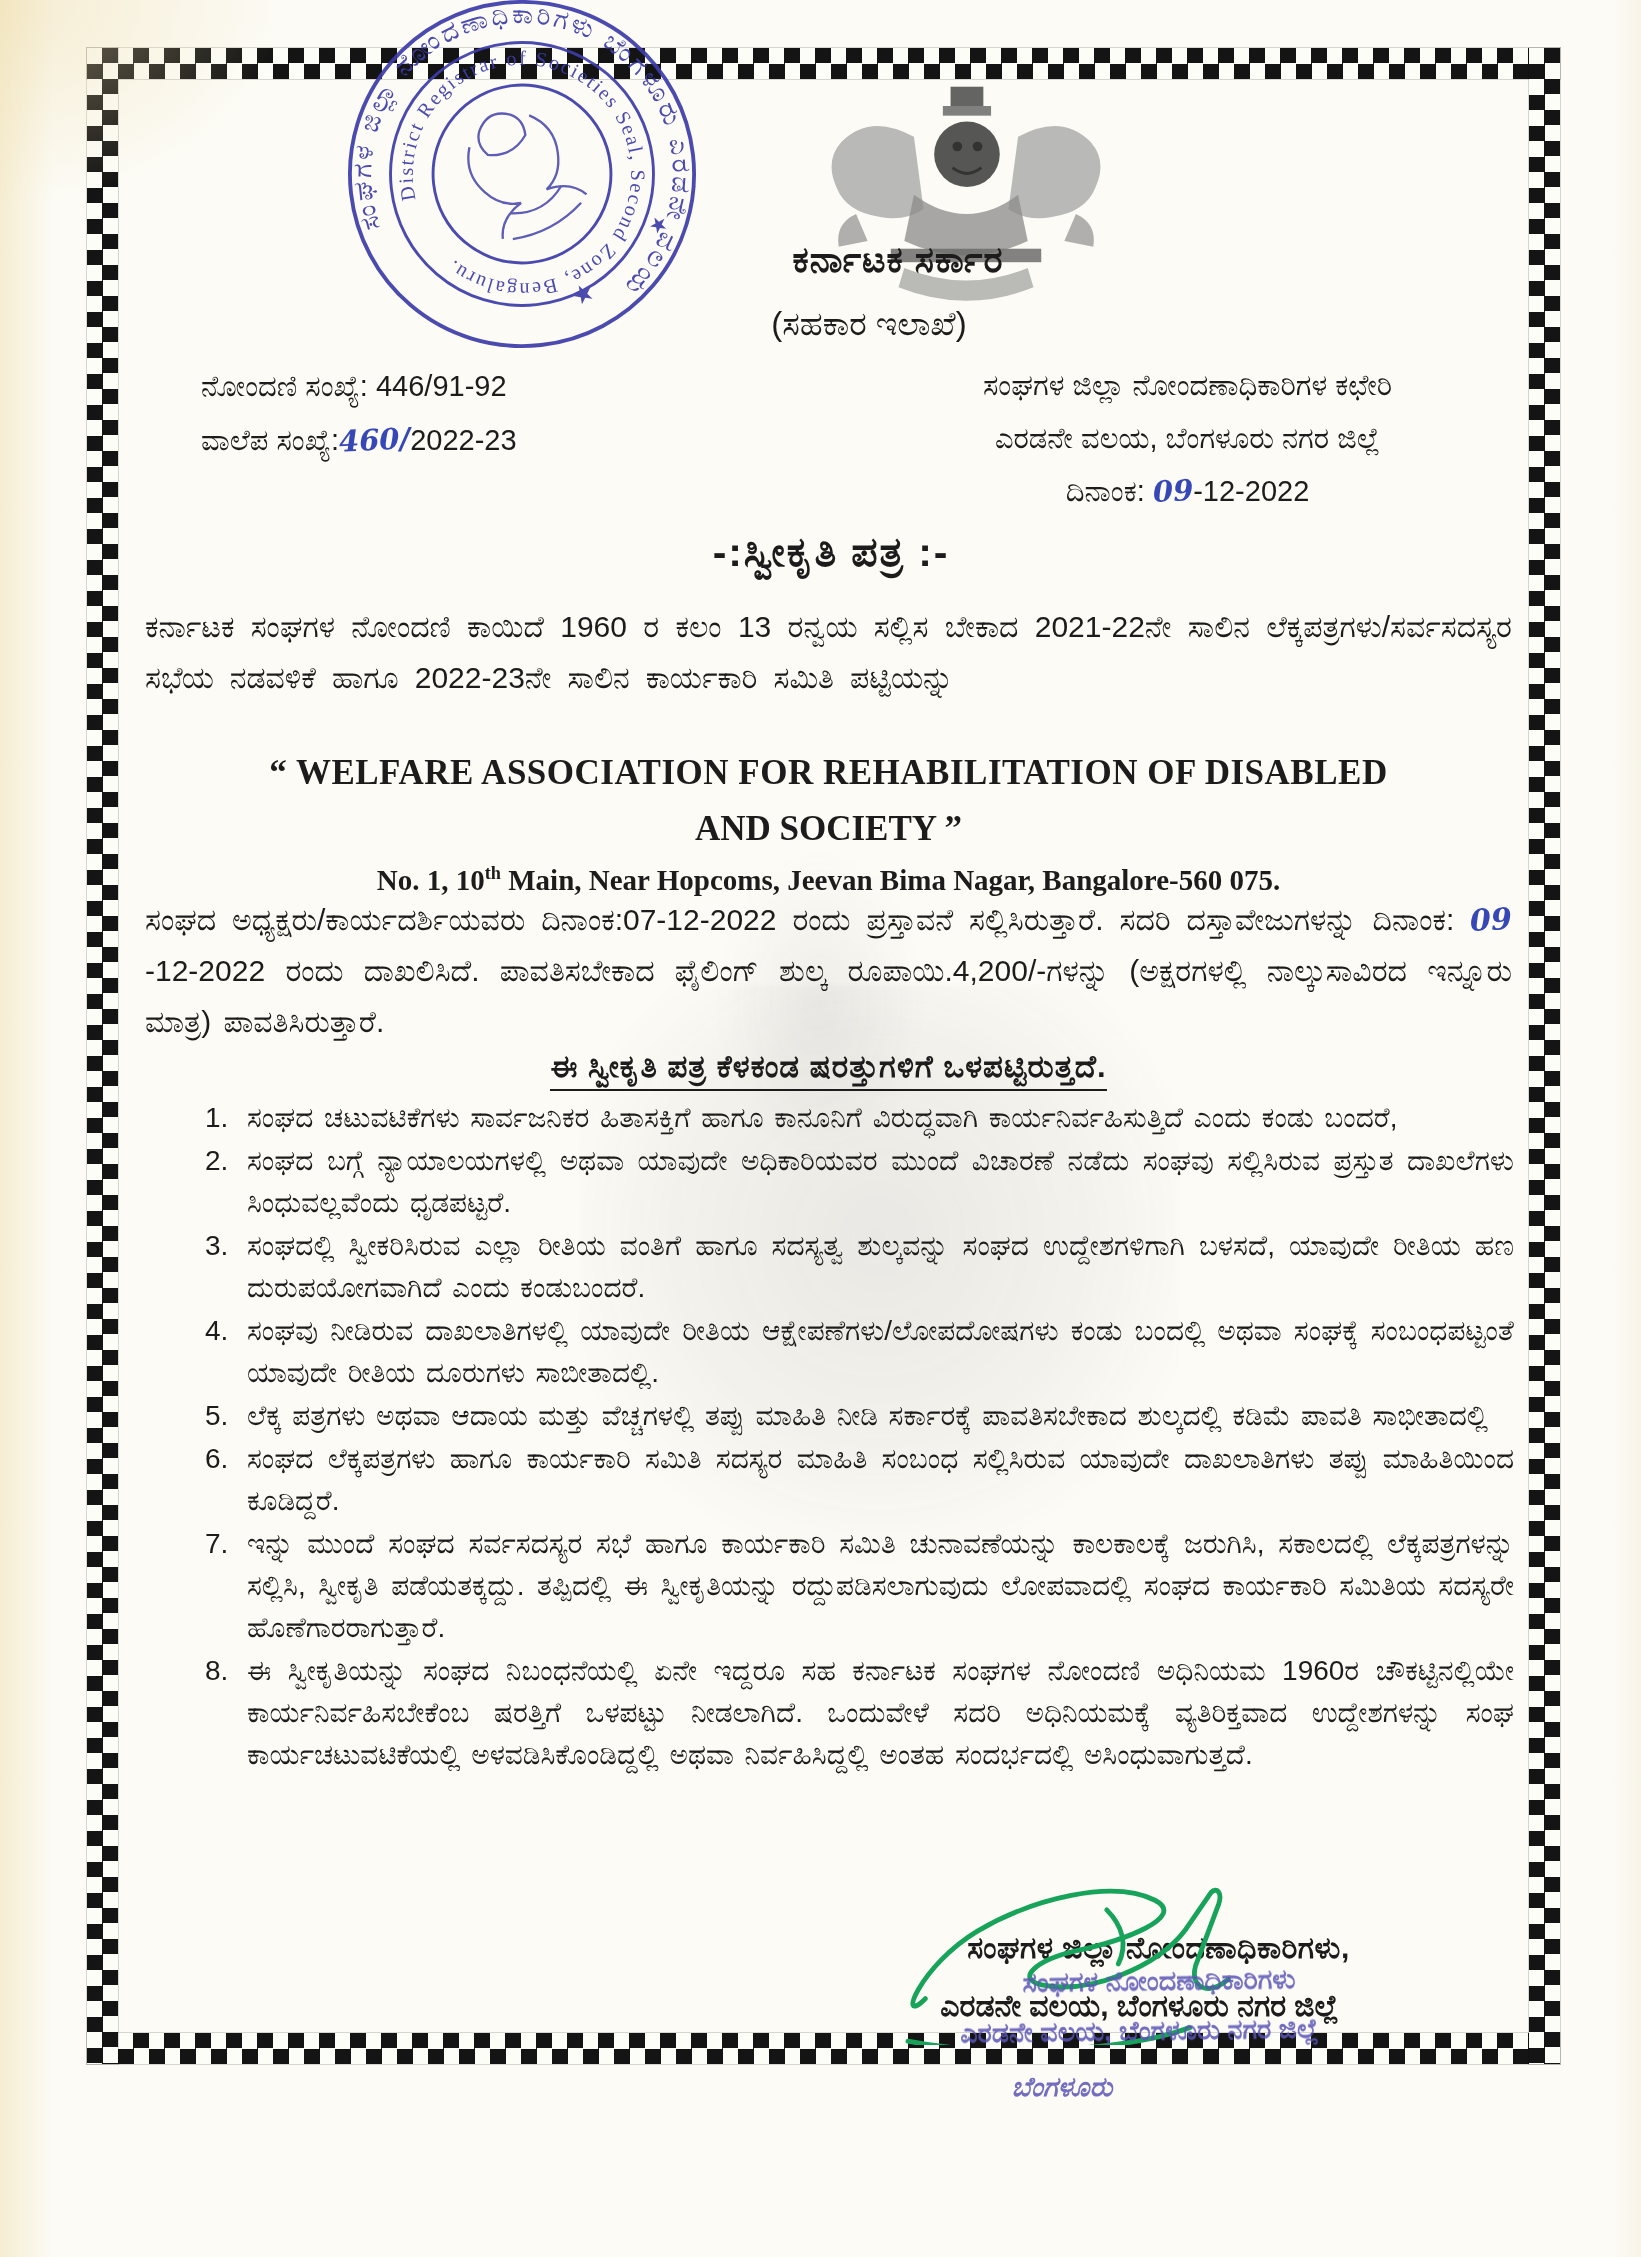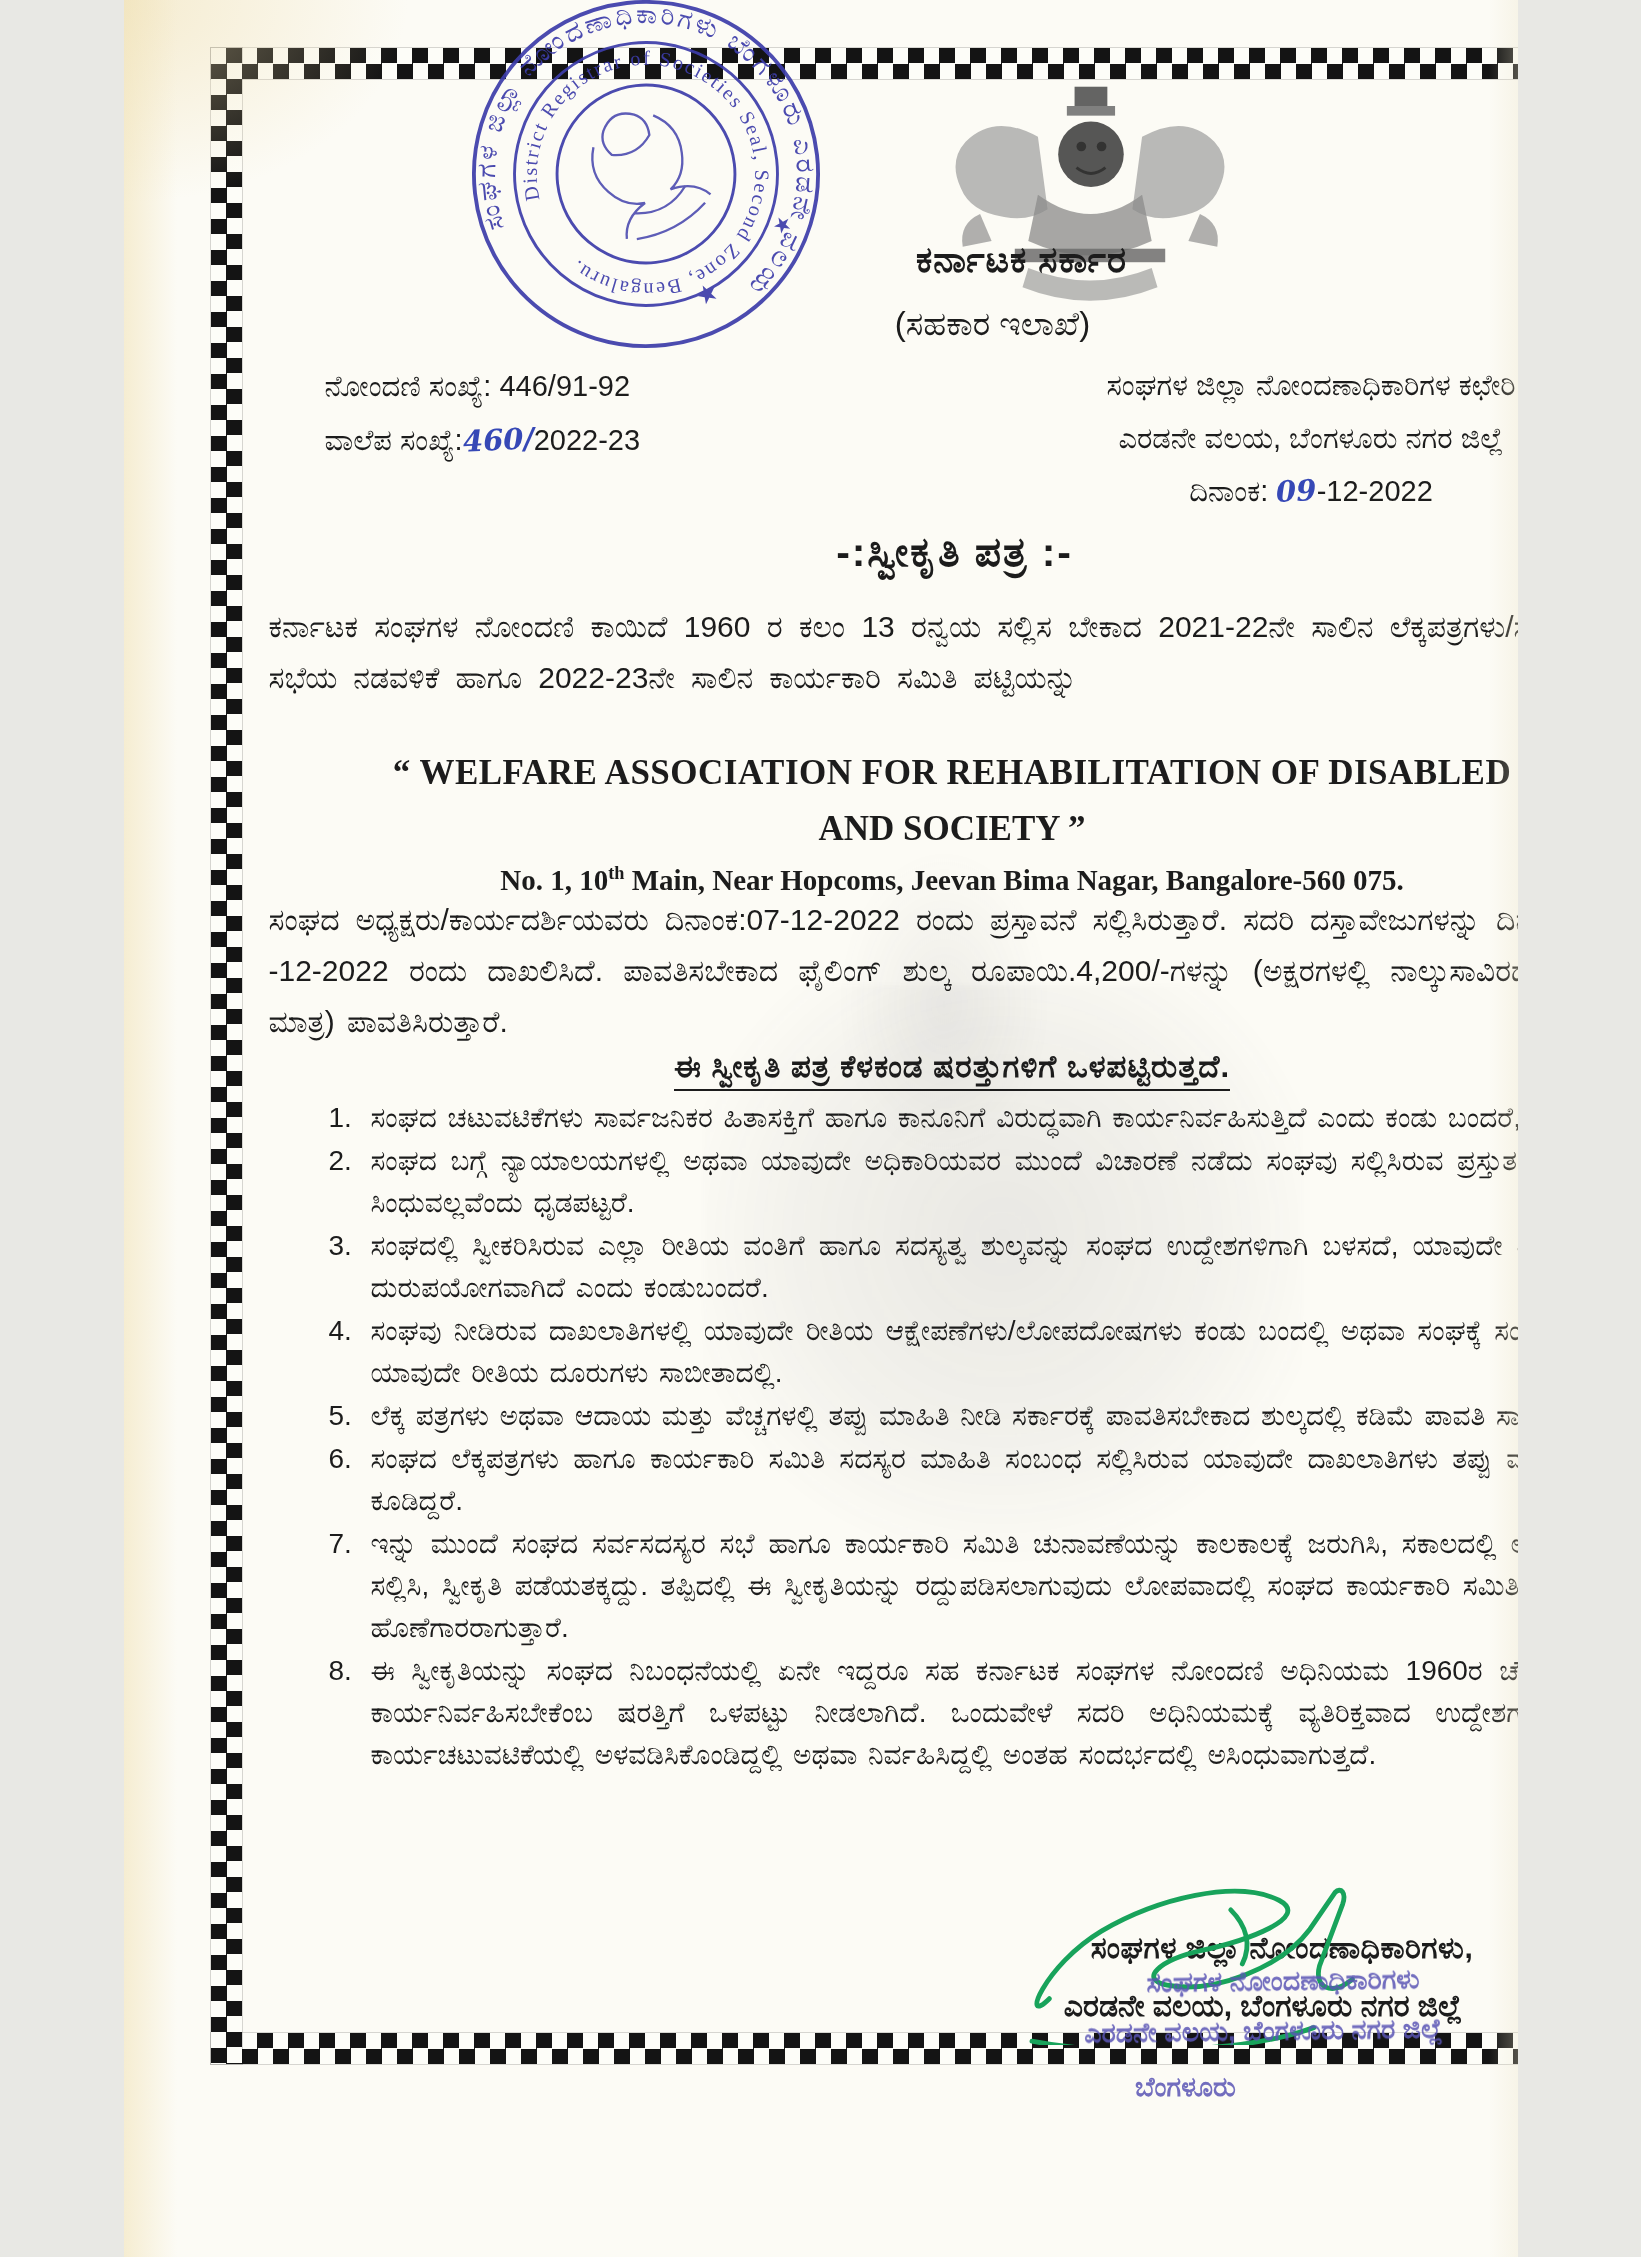--- a/index.html
+++ b/index.html
@@ -1,18 +1,18 @@
 <!DOCTYPE html>
 <html><head>
 <meta charset="utf-8">
 <style>
   html,body{margin:0;padding:0;background:#e8e8e4;}
   .page{
     position:relative;
-    width:1394px;height:2257px;
+    width:1641px;height:2257px;
     margin:0 auto;
     background:#fcfbf5;
     overflow:hidden;
     font-family:"Liberation Sans", sans-serif;
     color:#1c1c1c;
   }
   
   .page::before{
     content:"";position:absolute;inset:0;pointer-events:none;
     background:
@@ -75,21 +75,21 @@
   .cond-text{flex:1;text-align:justify;word-spacing:2.9px;}
 
   .sig-svg{left:869px;top:1852px;width:406px;height:193px;z-index:4;}
 
   .signoff1{left:830px;top:1931px;width:657px;font-size:30px;font-weight:bold;text-align:center;letter-spacing:0.5px;}
   .signoff2{left:811px;top:1989px;width:657px;font-size:30px;font-weight:bold;text-align:center;}
 
   .stamp{color:#5a55b5;opacity:.85;filter:blur(0.5px);font-weight:bold;z-index:6;}
   .stamp1{left:850px;top:1966px;width:618px;font-size:27px;text-align:center;transform:rotate(-.8deg);}
   .stamp2{left:811px;top:2016px;width:657px;font-size:27px;text-align:center;transform:rotate(-.8deg);}
-  .stamp3{left:869px;top:2072px;width:386px;font-size:27px;text-align:center;}
+  .stamp3{left:869px;top:2072px;width:386px;font-size:27px;text-align:center;font-style:italic;}
 
   .seal-svg{left:319px;top:-29px;width:406px;height:406px;z-index:4;opacity:.92;}
   .emblem-svg{left:798px;top:79px;width:336px;height:243px;z-index:1;opacity:.85;filter:blur(0.4px);}
 </style>
 </head>
 <body>
 
 <div class="page">
 
   <div class="watermark"></div>

